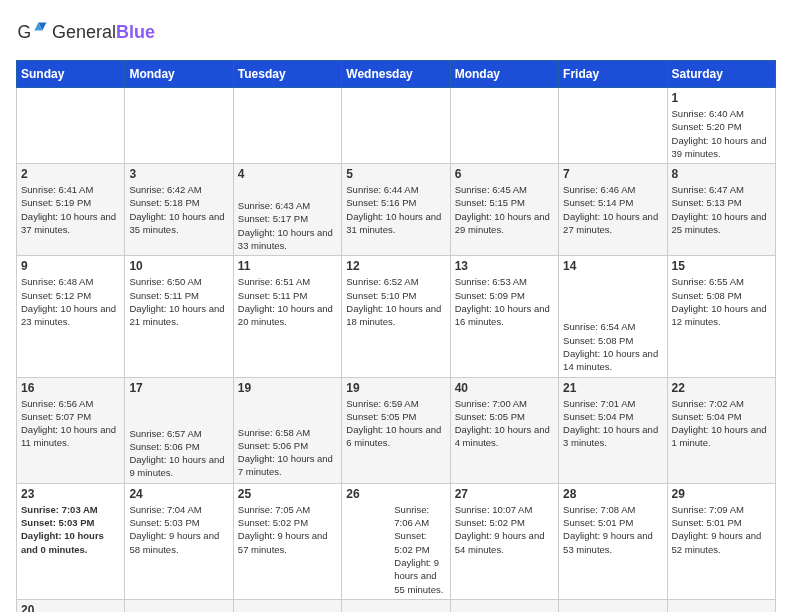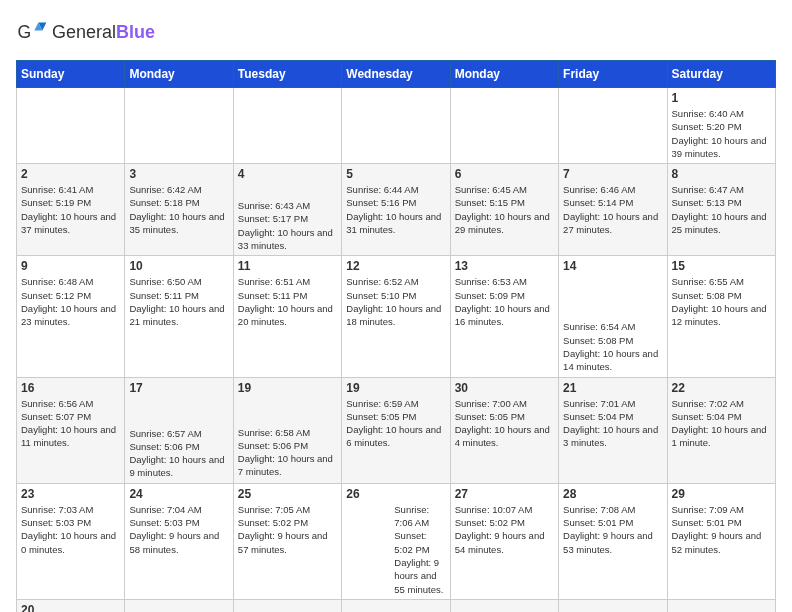--- a/index.html
+++ b/index.html
@@ -239,42 +239,42 @@
 Sunset: 5:06 PM
 Daylight: 10 hours and 7 minutes.</div>
         </td>
         <td class="alt-row">
           <span class="day-number">19</span>
           <div class="day-info" style="white-space: pre-line;">Sunrise: 6:59 AM
 Sunset: 5:05 PM
 Daylight: 10 hours and 6 minutes.</div>
         </td>
         <td class="alt-row">
-          <span class="day-number">30</span>
+          <span class="day-number">40</span>
           <div class="day-info" style="white-space: pre-line;">Sunrise: 7:00 AM
 Sunset: 5:05 PM
 Daylight: 10 hours and 4 minutes.</div>
         </td>
         <td class="alt-row">
           <span class="day-number">21</span>
           <div class="day-info" style="white-space: pre-line;">Sunrise: 7:01 AM
 Sunset: 5:04 PM
 Daylight: 10 hours and 3 minutes.</div>
         </td>
         <td class="alt-row">
           <span class="day-number">22</span>
           <div class="day-info" style="white-space: pre-line;">Sunrise: 7:02 AM
 Sunset: 5:04 PM
 Daylight: 10 hours and 1 minute.</div>
         </td>
       </tr>
       <tr>
         <td>
           <span class="day-number">23</span>
-          <div class="day-info" style="white-space: pre-line;">Sunrise: 7:03 AM
+          <div class="day-info" style="white-space: pre-line; font-weight: bold;">Sunrise: 7:03 AM
 Sunset: 5:03 PM
 Daylight: 10 hours and 0 minutes.</div>
         </td>
         <td>
           <span class="day-number">24</span>
           <div class="day-info" style="white-space: pre-line;">Sunrise: 7:04 AM
 Sunset: 5:03 PM
 Daylight: 9 hours and 58 minutes.</div>
         </td>
         <td>

